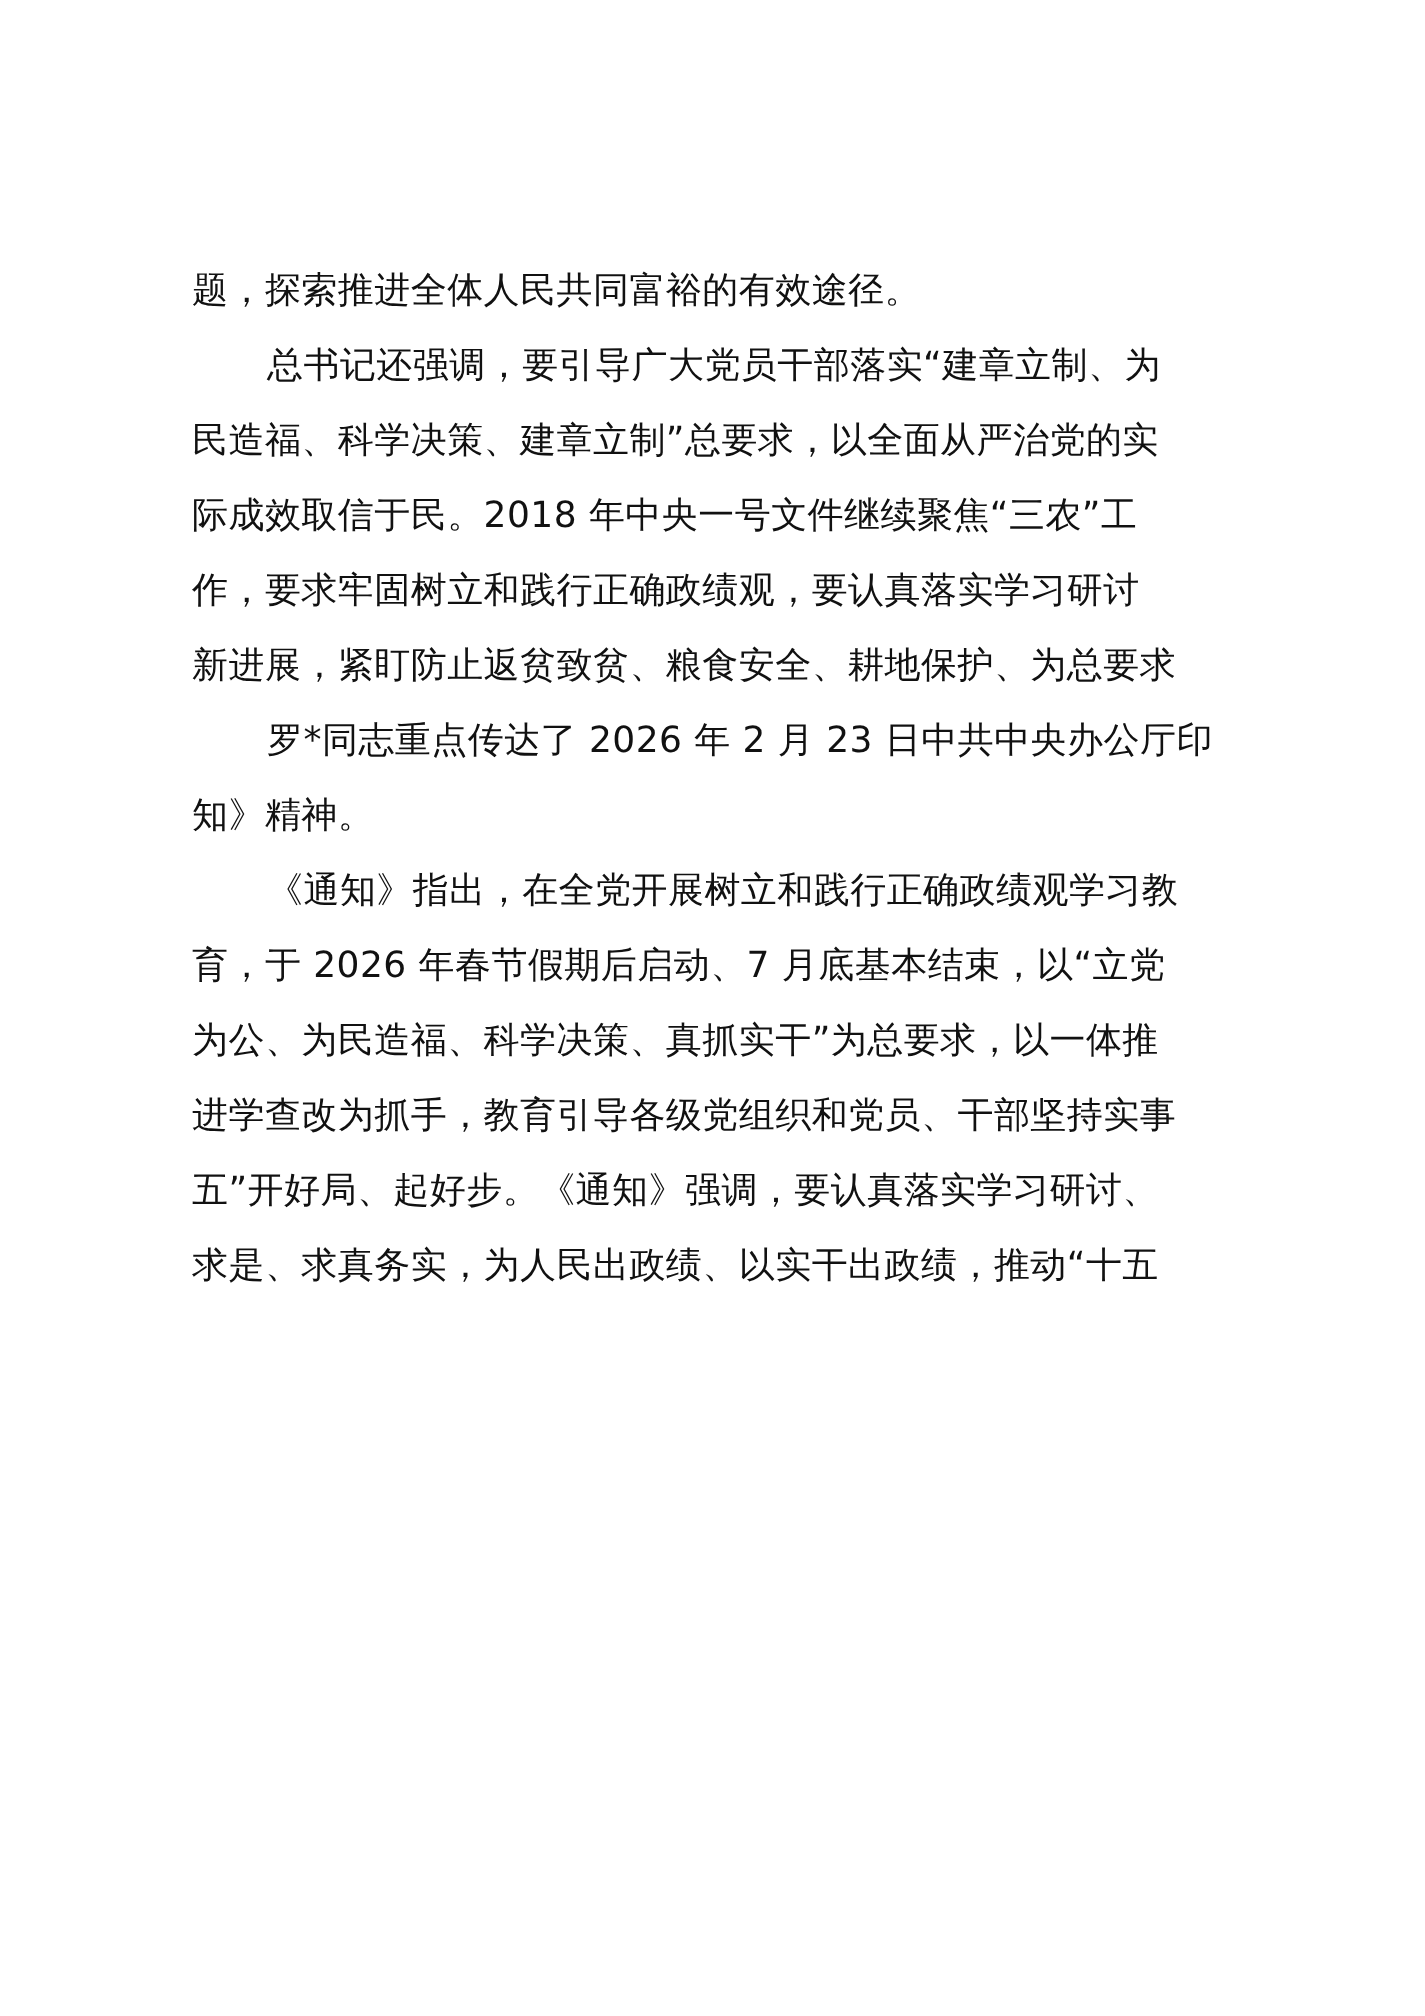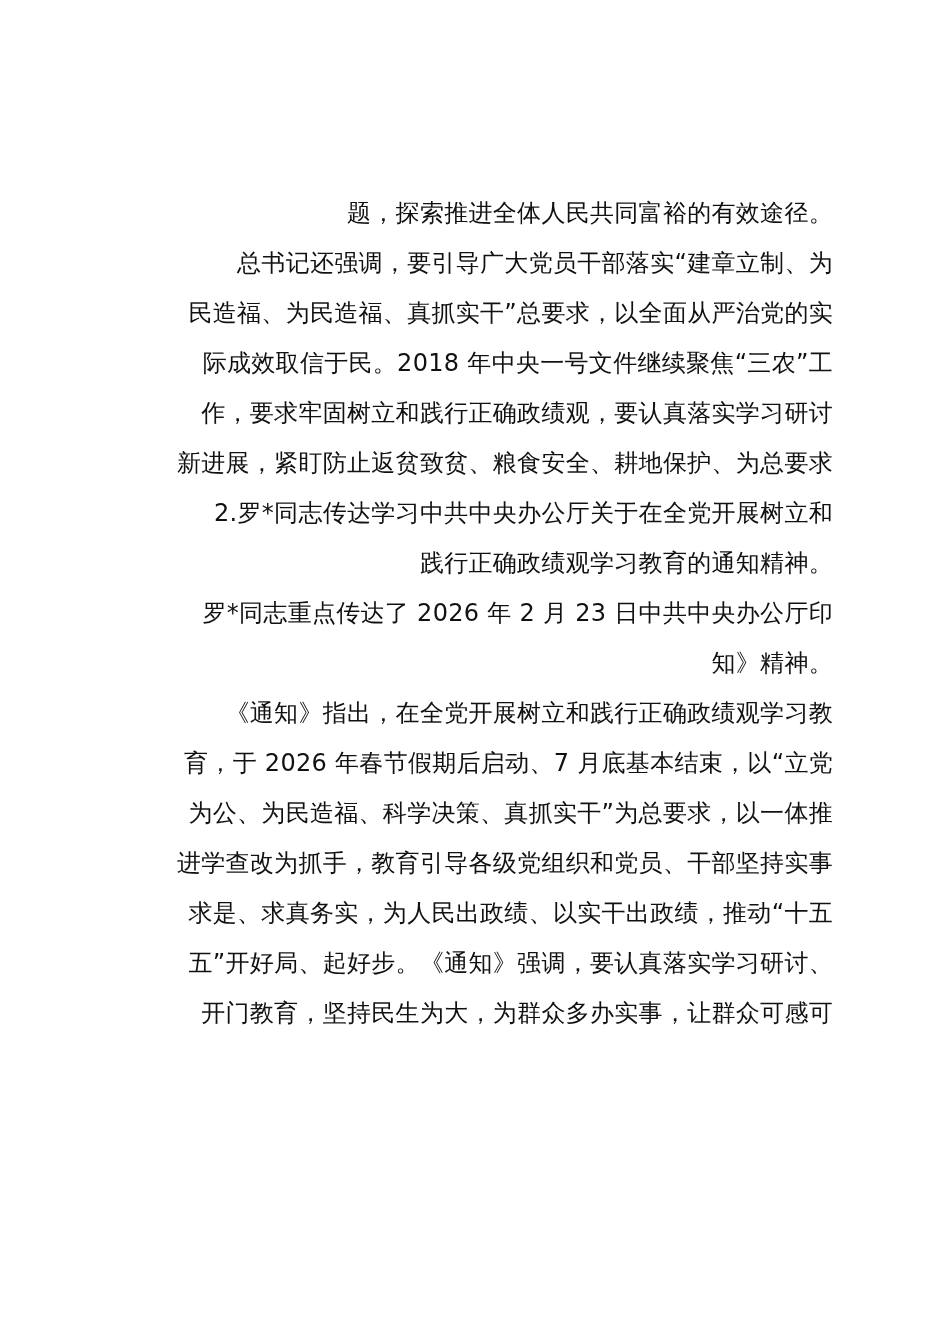--- a/index.html
+++ b/index.html
@@ -1,46 +1,41 @@
 <!DOCTYPE html>
 <html><head>
   <meta charset="utf-8">
   <style>
     html, body { margin: 0; padding: 0; background: #ffffff; }
     body { width: 950px; height: 1344px; position: relative; overflow: hidden;
       font-family: "DejaVu Sans", "Liberation Sans", sans-serif; color: #111111; }
-    .page { position: absolute; left: 128px; top: 188px; width: 705px; text-align: right; }
+    .page { position: absolute; left: 128px; top: 168px; width: 705px; }
     .line { height: 50px; line-height: 50px; font-size: 24px; white-space: nowrap;
       letter-spacing: 0.3px; display: block; }
     .indent { padding-left: 50px; }
   </style>
 </head>
 <body>
 
 <div class="page">
   <div>
     <span class="line">题，探索推进全体人民共同富裕的有效途径。</span>
   </div>
   <div>
     <span class="line indent">总书记还强调，要引导广大党员干部落实“建章立制、为</span>
-    <span class="line">民造福、为民造福、真抓实干”总要求，以全面从严治党的实</span>
+    <span class="line">民造福、科学决策、建章立制”总要求，以全面从严治党的实</span>
     <span class="line">际成效取信于民。2018 年中央一号文件继续聚焦“三农”工</span>
     <span class="line">作，要求牢固树立和践行正确政绩观，要认真落实学习研讨</span>
     <span class="line">新进展，紧盯防止返贫致贫、粮食安全、耕地保护、为总要求</span>
-  </div>
-  <div>
-    <span class="line indent">2.罗*同志传达学习中共中央办公厅关于在全党开展树立和</span>
-    <span class="line">践行正确政绩观学习教育的通知精神。</span>
   </div>
   <div>
     <span class="line indent">罗*同志重点传达了 2026 年 2 月 23 日中共中央办公厅印</span>
     <span class="line">知》精神。</span>
   </div>
   <div>
     <span class="line indent">《通知》指出，在全党开展树立和践行正确政绩观学习教</span>
     <span class="line">育，于 2026 年春节假期后启动、7 月底基本结束，以“立党</span>
     <span class="line">为公、为民造福、科学决策、真抓实干”为总要求，以一体推</span>
     <span class="line">进学查改为抓手，教育引导各级党组织和党员、干部坚持实事</span>
+    <span class="line">五”开好局、起好步。《通知》强调，要认真落实学习研讨、</span>
     <span class="line">求是、求真务实，为人民出政绩、以实干出政绩，推动“十五</span>
-    <span class="line">五”开好局、起好步。《通知》强调，要认真落实学习研讨、</span>
-    <span class="line">开门教育，坚持民生为大，为群众多办实事，让群众可感可</span>
   </div>
 </div>
 
 </body></html>

